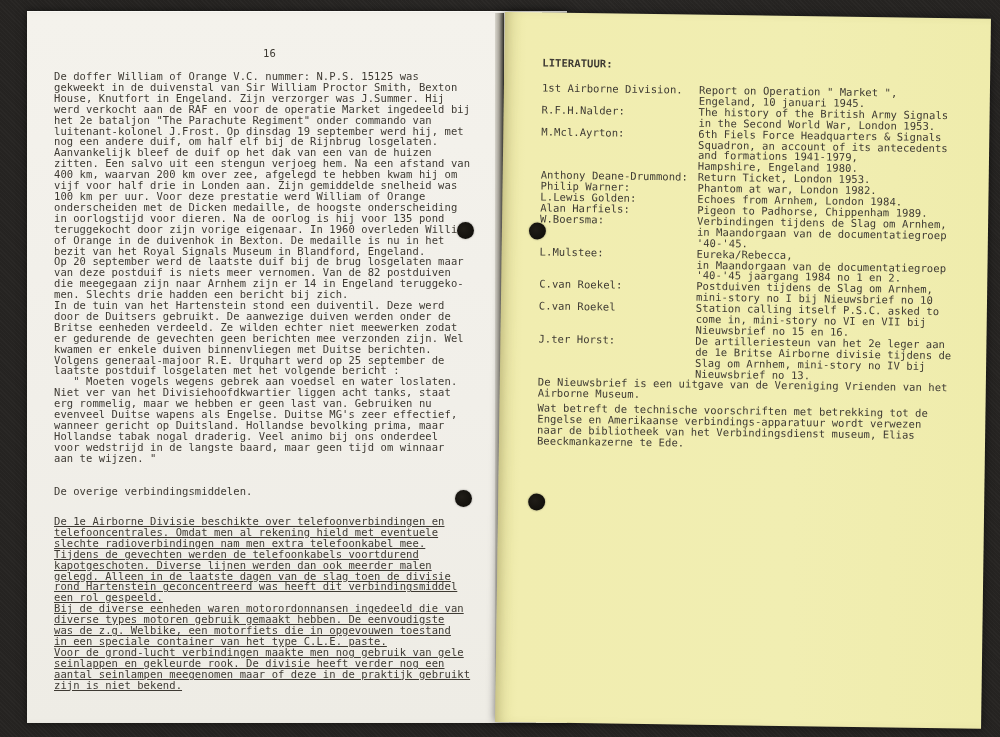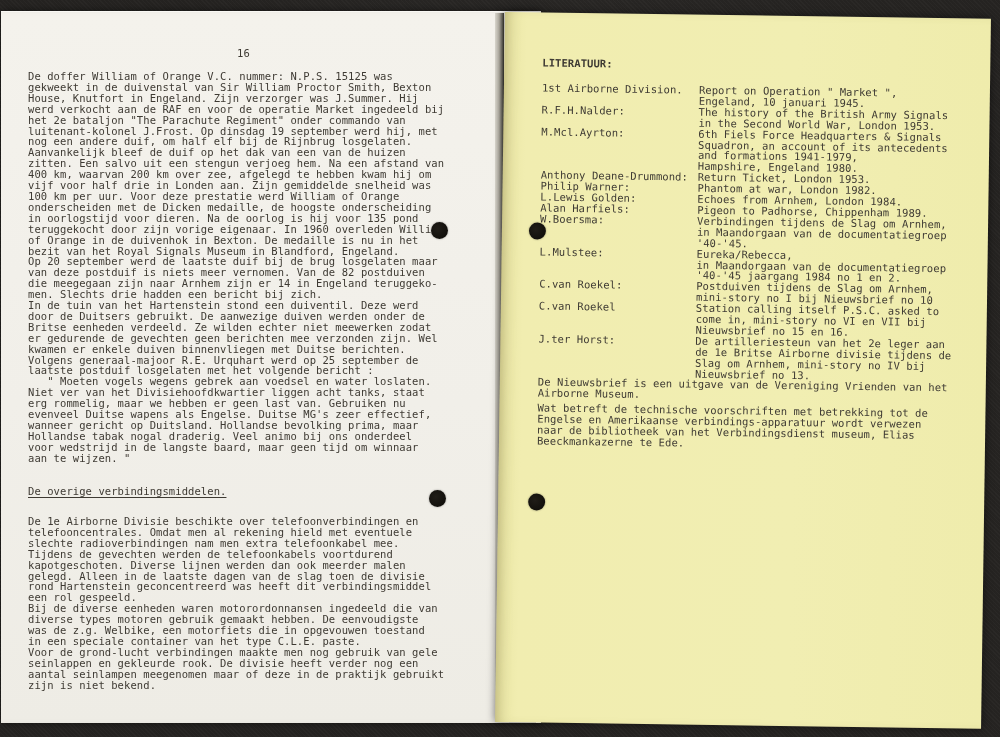--- a/index.html
+++ b/index.html
@@ -18,21 +18,21 @@
     white-space: pre-wrap;
     font-size: 10.5px;
     line-height: 10.9px;
     letter-spacing: 0.08px;
     color: #3e3a33;
   }
   .page {
     position: absolute;
   }
   .page-left {
-    left: 1px; top: 11px; width: 540px; height: 712px;
+    left: 27px; top: 11px; width: 540px; height: 712px;
     background: linear-gradient(180deg, #f4f2ec 0%, #f1efe9 55%, #eeece5 100%);
     border-top: 1px solid #f9f8f4;
     box-shadow: inset -9px 0 12px -9px rgba(60,55,45,0.35), 0 0 8px rgba(0,0,0,0.55);
   }
   .page-edge-strip {
     position: absolute;
     left: 495px; top: 13px; width: 9px; height: 708px;
     background: linear-gradient(90deg, #d9d6cd 0%, #b3afa4 45%, #6e6b62 80%, #3a3832 100%);
   }
   .page-right {
@@ -41,24 +41,23 @@
     transform: rotate(0.8deg);
     transform-origin: 0 0;
     box-shadow: inset 10px 0 14px -9px rgba(110,100,50,0.45), 0 0 8px rgba(0,0,0,0.55);
   }
   .page-number {
     position: absolute; left: 236px; top: 36px;
   }
   .para-1 { position: absolute; left: 27px; top: 59px; width: 448px; }
   .section-heading {
     position: absolute; left: 27px; top: 474px;
-    text-decoration: underline;
     text-underline-offset: 2px;
   }
-  .para-2 { position: absolute; left: 27px; top: 504px; width: 448px; }
+  .para-2 { position: absolute; left: 27px; top: 504px; width: 448px; text-decoration: underline; }
 
   .lit-heading { position: absolute; left: 38px; top: 45px; font-weight: bold; }
   .lit-flow { position: absolute; left: 38px; top: 70px; width: 442px; }
   .lit-row { display: flex; align-items: flex-start; }
   .lit-author { width: 157px; flex: 0 0 157px; }
   .lit-work { flex: 1; }
   .newsletter-note { margin-top: 0px; }
   .technical-note { position: absolute; left: 38px; top: 390px; width: 440px; }
 
   .hole {

